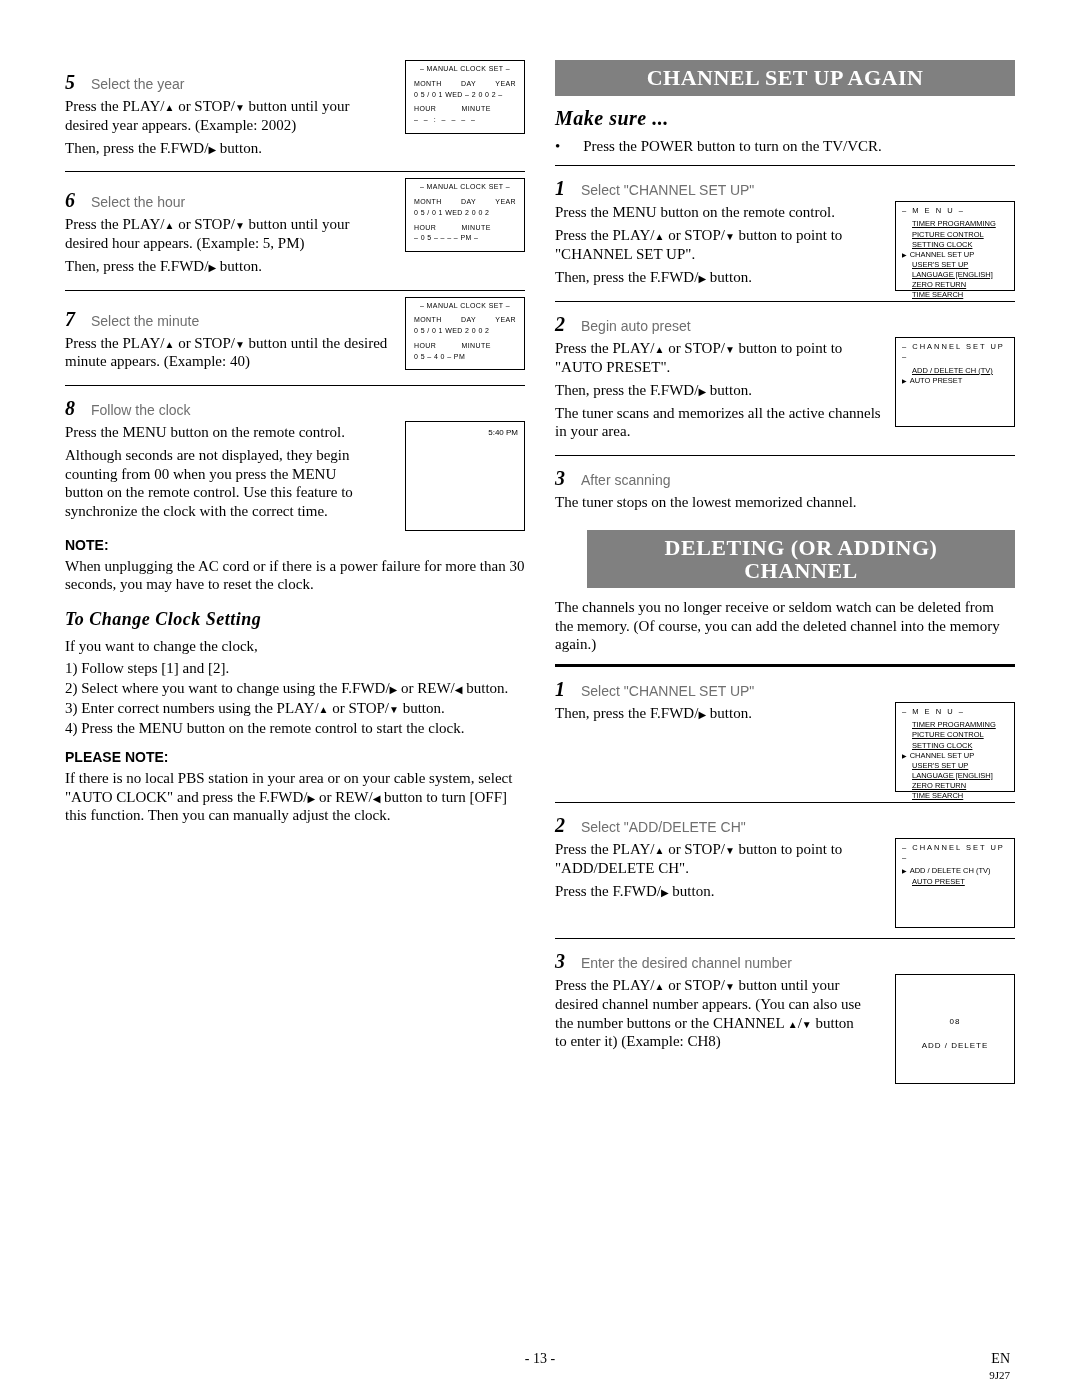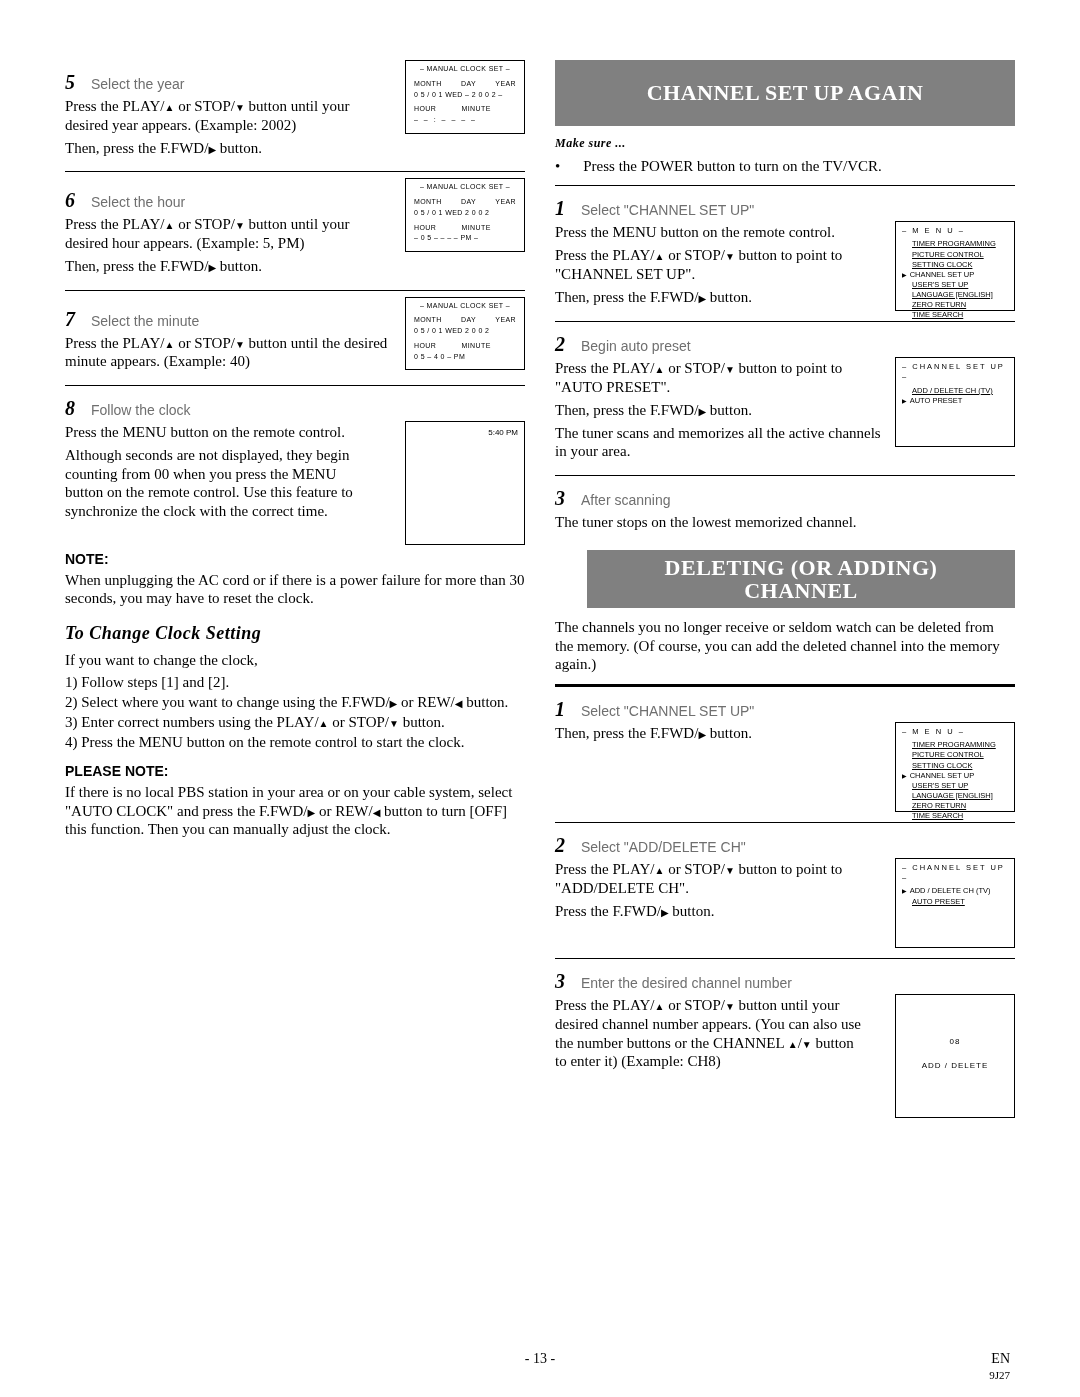--- a/index.html
+++ b/index.html
@@ -53,38 +53,38 @@
   .sub-head {
     font-family: "Times New Roman", serif;
     font-style: italic;
     font-weight: bold;
     font-size: 18px;
     letter-spacing: 0.5px;
     margin: 14px 0 6px 0;
   }
   .bar   { background:#808080; color:#fff; font-family:"Times New Roman",serif;
            font-weight:bold; font-size:22px; text-align:center; letter-spacing:0.5px;
-           padding:19px 0; margin-bottom:10px; }
+           padding:4px 0; margin-bottom:10px; }
   .bar2  { margin-top:18px; padding:6px 0; line-height:1.05;margin-left:32px;}
   .flexrow { display:flex; gap:10px; align-items:flex-start; }
   .flexrow .txt { flex:1 1 auto; }
   .mini           { width:120px; border:1px solid #000; font-family:Arial,Helvetica,sans-serif;
                     font-size:7px; letter-spacing:0.4px; padding:4px 5px 8px 5px; box-sizing:border-box;
                     text-align:center; flex:0 0 120px;}
   .mini .mtitle   { font-size:7px; }
   .mini .mrow     { display:flex; justify-content:space-between; margin-top:6px; padding:0 3px;}
   .mini .mrow2    { display:flex; justify-content:space-between; padding:0 3px; margin-top:2px;}
   .mini .dash     { letter-spacing:2px; }
   .miniL          { width:120px; height:90px; border:1px solid #000; font-family:Arial,Helvetica,sans-serif;
                     font-size:7.5px; padding:4px 6px; box-sizing:border-box; flex:0 0 120px; line-height:1.35; }
   .miniL .center  { text-align:left; letter-spacing:2px; margin-bottom:3px; }
   .miniL .itm     { white-space:nowrap; }
   .miniL .cursor::before { content:"▶"; font-size:6px; margin-right:3px; }
   .miniL .pad     { padding-left:10px; display:inline-block;text-decoration:underline; }
-  .miniB          { width:120px; height:124px; border:1px solid #000; font-family:Arial,Helvetica,sans-serif;
+  .miniB          { width:120px; height:110px; border:1px solid #000; font-family:Arial,Helvetica,sans-serif;
                     font-size:8px; padding:6px; box-sizing:border-box; flex:0 0 120px; text-align:center;
                     position:relative;margin-left:24px; }
   .miniB .tr      { position:absolute; top:6px; right:6px; }
   .miniB .mid     { margin-top:36px; letter-spacing:1px; }
   .miniB .low     { margin-top:14px; letter-spacing:1px; }
   .tri { display:inline-block; font-size:10px; line-height:1; vertical-align:baseline; }
   .foot { position:absolute; bottom:30px; left:0; right:0; text-align:center; font-size:14px; }
   .foot-r  { position:absolute; bottom:30px; right:70px; font-size:14px; }
   .foot-r2 { position:absolute; bottom:14px; right:70px; font-size:11px; }
   .bullet { display:flex; gap:23px; }
@@ -224,21 +224,21 @@
 
       <div class="note-head" style="margin-top:12px">PLEASE NOTE:</div>
       <div class="body">
         <span>If there is no local PBS station in your area or on your cable system, select "AUTO CLOCK" and press the F.FWD/</span><span class="tri">▶</span><span> or REW/</span><span class="tri">◀</span><span> button to turn [OFF] this function. Then you can manually adjust the clock.</span>
       </div>
     </div>
 
     <div class="col">
 
       <div class="bar">CHANNEL SET UP AGAIN</div>
-      <div class="sub-head" style="margin-top:6px;font-size:12px">Make sure ...</div>
+      <div class="sub-head" style="margin-top:6px;font-size:20px">Make sure ...</div>
       <div class="bullet body">
           <span class="dot"></span>
           <span>Press the POWER button to turn on the TV/VCR.</span>
         </div>
       <div class="rule"></div>
 
       <div class="step">
           <span class="step-num">1</span>
           <span class="step-title">Select "CHANNEL SET UP"</span>
         </div>

